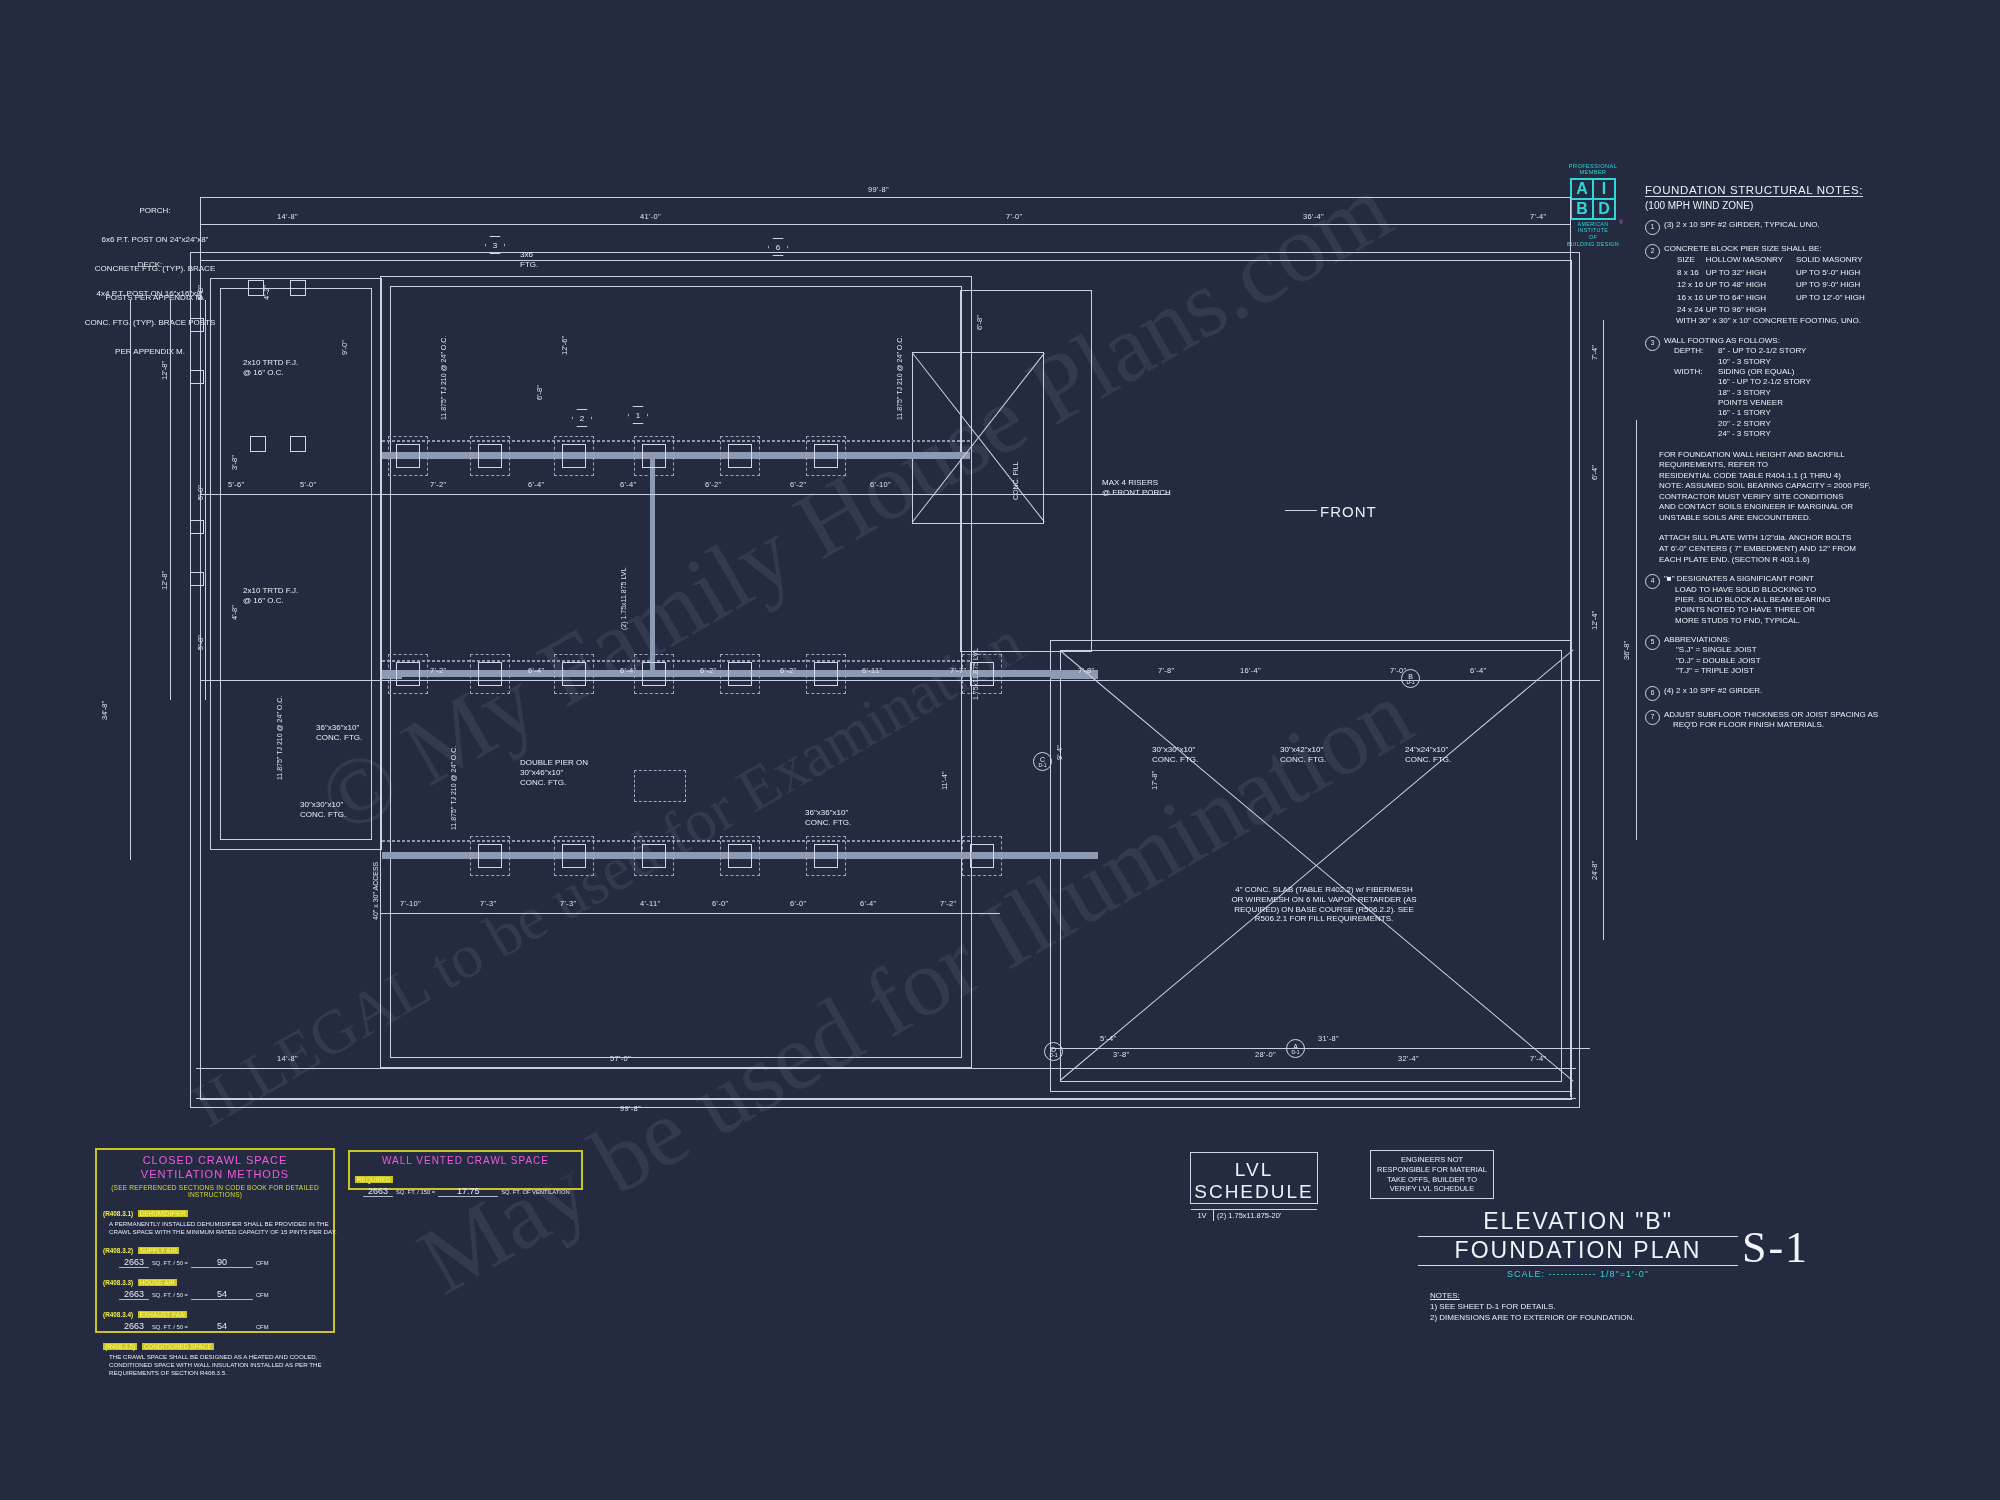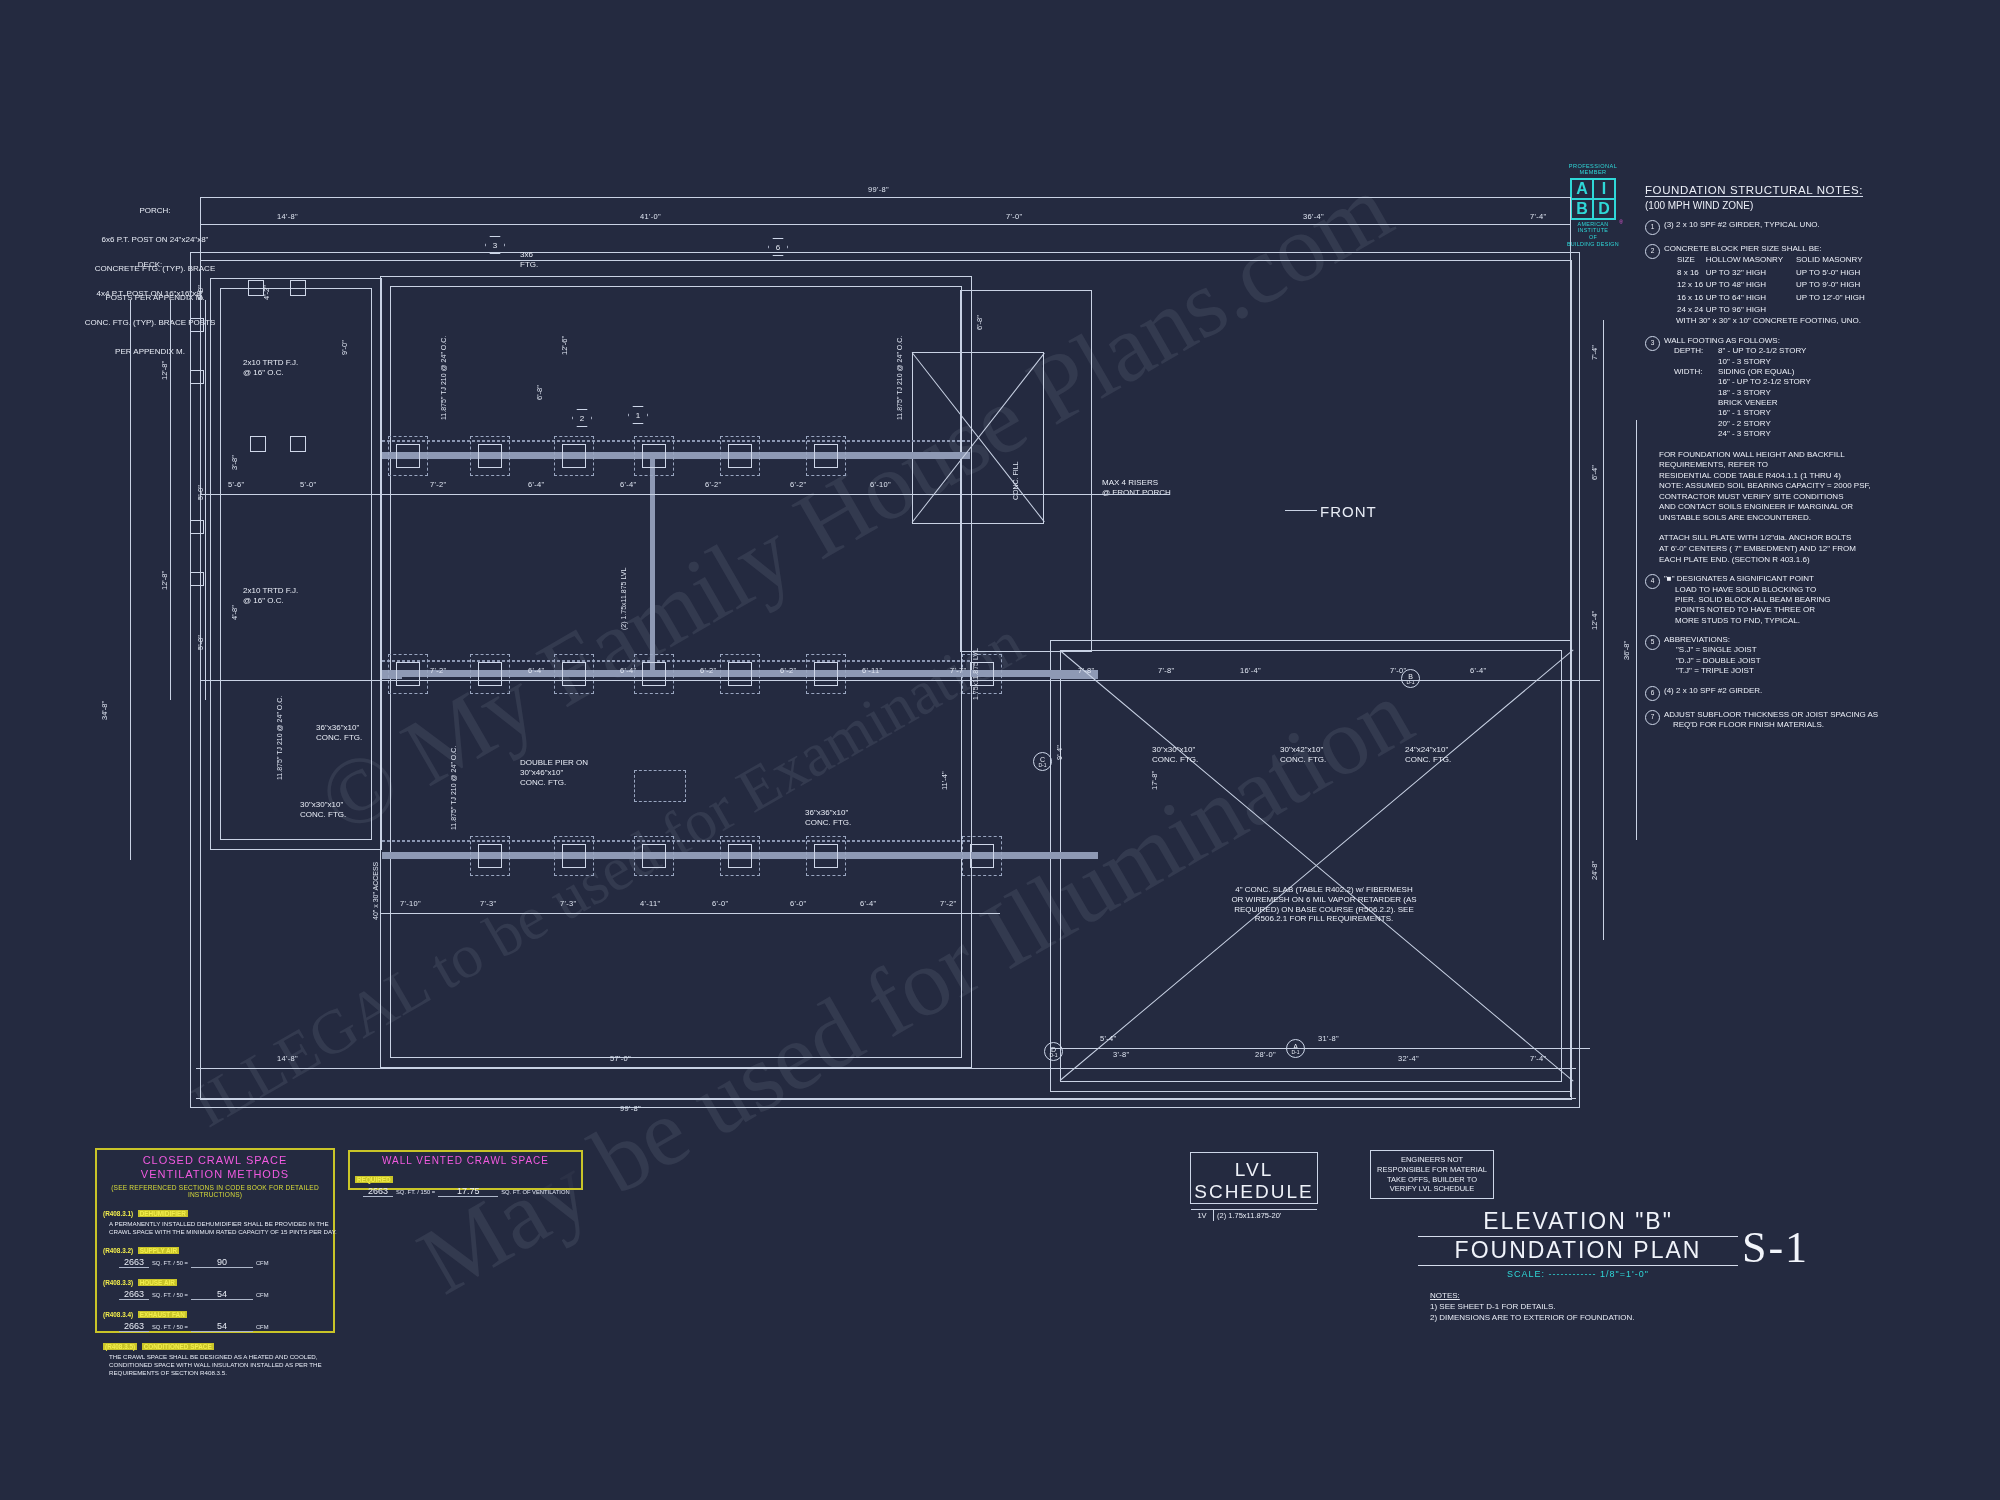--- a/index.html
+++ b/index.html
@@ -172,21 +172,21 @@
             <div>8" - UP TO 2-1/2 STORY</div>
             <div>10" - 3 STORY</div>
           </div>
         </div>
         <div style="display:flex;margin-left:10px;">
           <div class="u" style="flex:0 0 44px;">WIDTH:</div>
           <div>
             <div>SIDING (OR EQUAL)</div>
             <div>16" - UP TO 2-1/2 STORY</div>
             <div>18" - 3 STORY</div>
-            <div>BRICK VENEER</div>
+            <div>POINTS VENEER</div>
             <div>16" - 1 STORY</div>
             <div>20" - 2 STORY</div>
             <div>24" - 3 STORY</div>
           </div>
         </div>
       </div>
     </div>
 
     <div class="para" style="margin-left:14px;">FOR FOUNDATION WALL HEIGHT AND BACKFILL
 REQUIREMENTS, REFER TO

